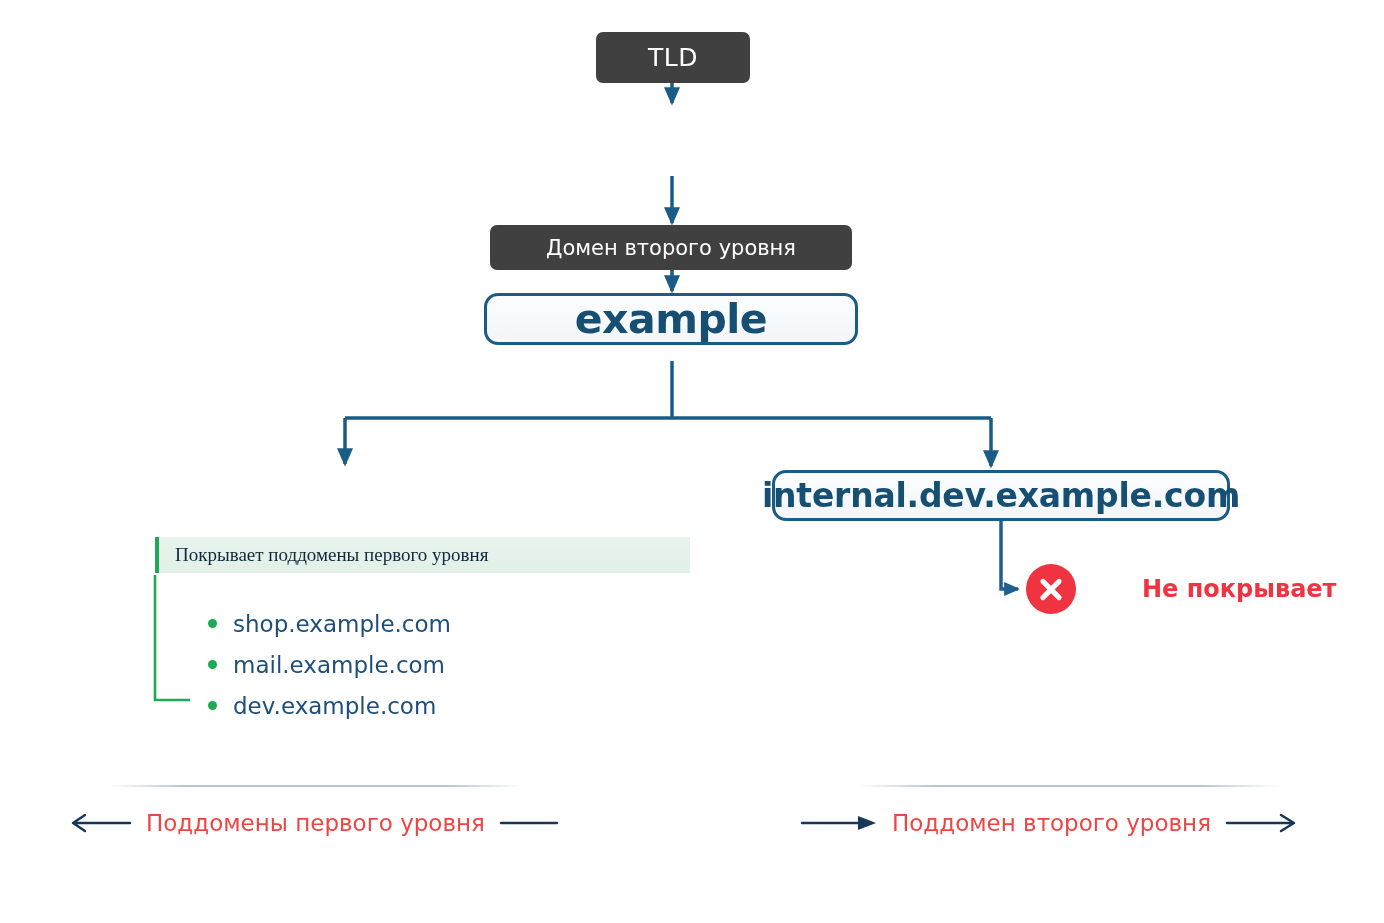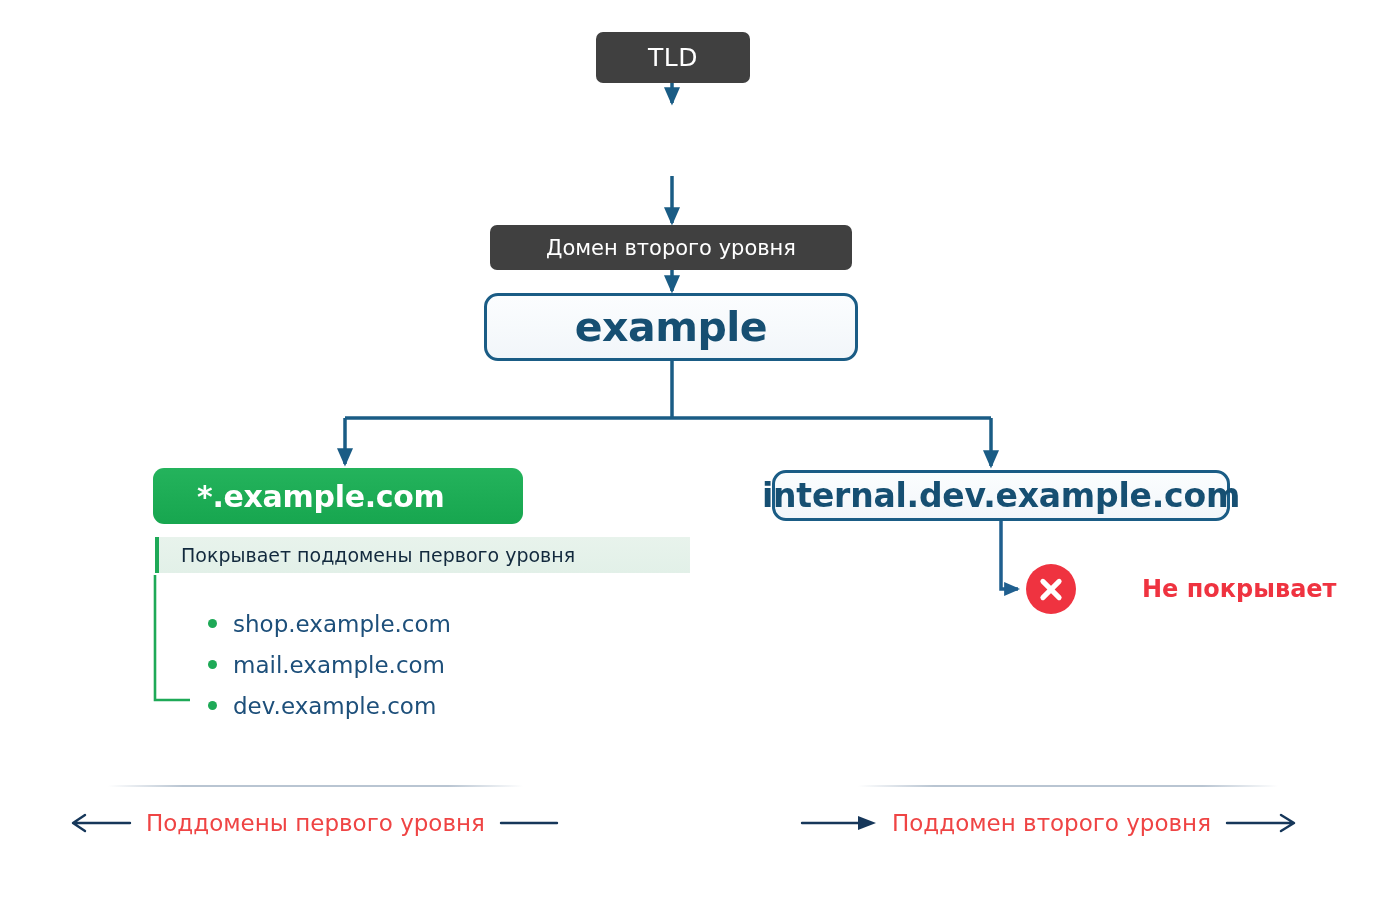--- a/index.html
+++ b/index.html
@@ -63,21 +63,21 @@
   #node-com {
     left: 541px; top: 105px; width: 255px; height: 71px;
     font-size: 41px;
     letter-spacing: -0.5px;
   }
   #node-sld-label {
     left: 490px; top: 225px; width: 362px; height: 45px;
     font-size: 21px;
   }
   #node-example {
-    left: 484px; top: 293px; width: 374px; height: 68px;
+    left: 484px; top: 293px; width: 374px; height: 52px;
     font-size: 41px;
     letter-spacing: -0.5px;
   }
   #node-internal {
     left: 772px; top: 470px; width: 458px; height: 51px;
     font-size: 33px;
     letter-spacing: -0.2px;
   }
 
   
@@ -104,26 +104,27 @@
     letter-spacing: -0.3px;
     white-space: nowrap;
   }
   #wildcard-caption {
     position: absolute;
     left: 2px; top: 69px;
     width: 535px; height: 36px;
     box-sizing: border-box;
     display: flex;
     align-items: center;
-    padding-left: 22px;
+    padding-left: 16px;
     background: linear-gradient(180deg, #e8f3ec 0%, #e2f0e8 100%);
     border-left: 4px solid #1ea957;
     color: #12293d;
     font-size: 19px;
     white-space: nowrap;
+    font-family: Liberation Serif, serif;
   }
   #wildcard-list {
     position: absolute;
     left: 48px; top: 128px;
     margin: 7px;
     padding: 0;
     list-style: none;
   }
   #wildcard-list li {
     display: flex;
@@ -235,21 +236,20 @@
   </svg>
 
   <div class="node tag-blue" id="node-tld">TLD</div>
 
 
   <div class="node tag-blue" id="node-sld-label">Домен второго уровня</div>
 
   <div class="node box-white" id="node-example">example</div>
 
   <div id="wildcard-group">
-    <div id="node-wildcard">*.example.com</div>
 
     <div id="wildcard-caption">Покрывает поддомены первого уровня</div>
 
     <ul id="wildcard-list">
       <li>
         <span class="dot"></span>
         <span>shop.example.com</span>
       </li>
       <li>
         <span class="dot"></span>

